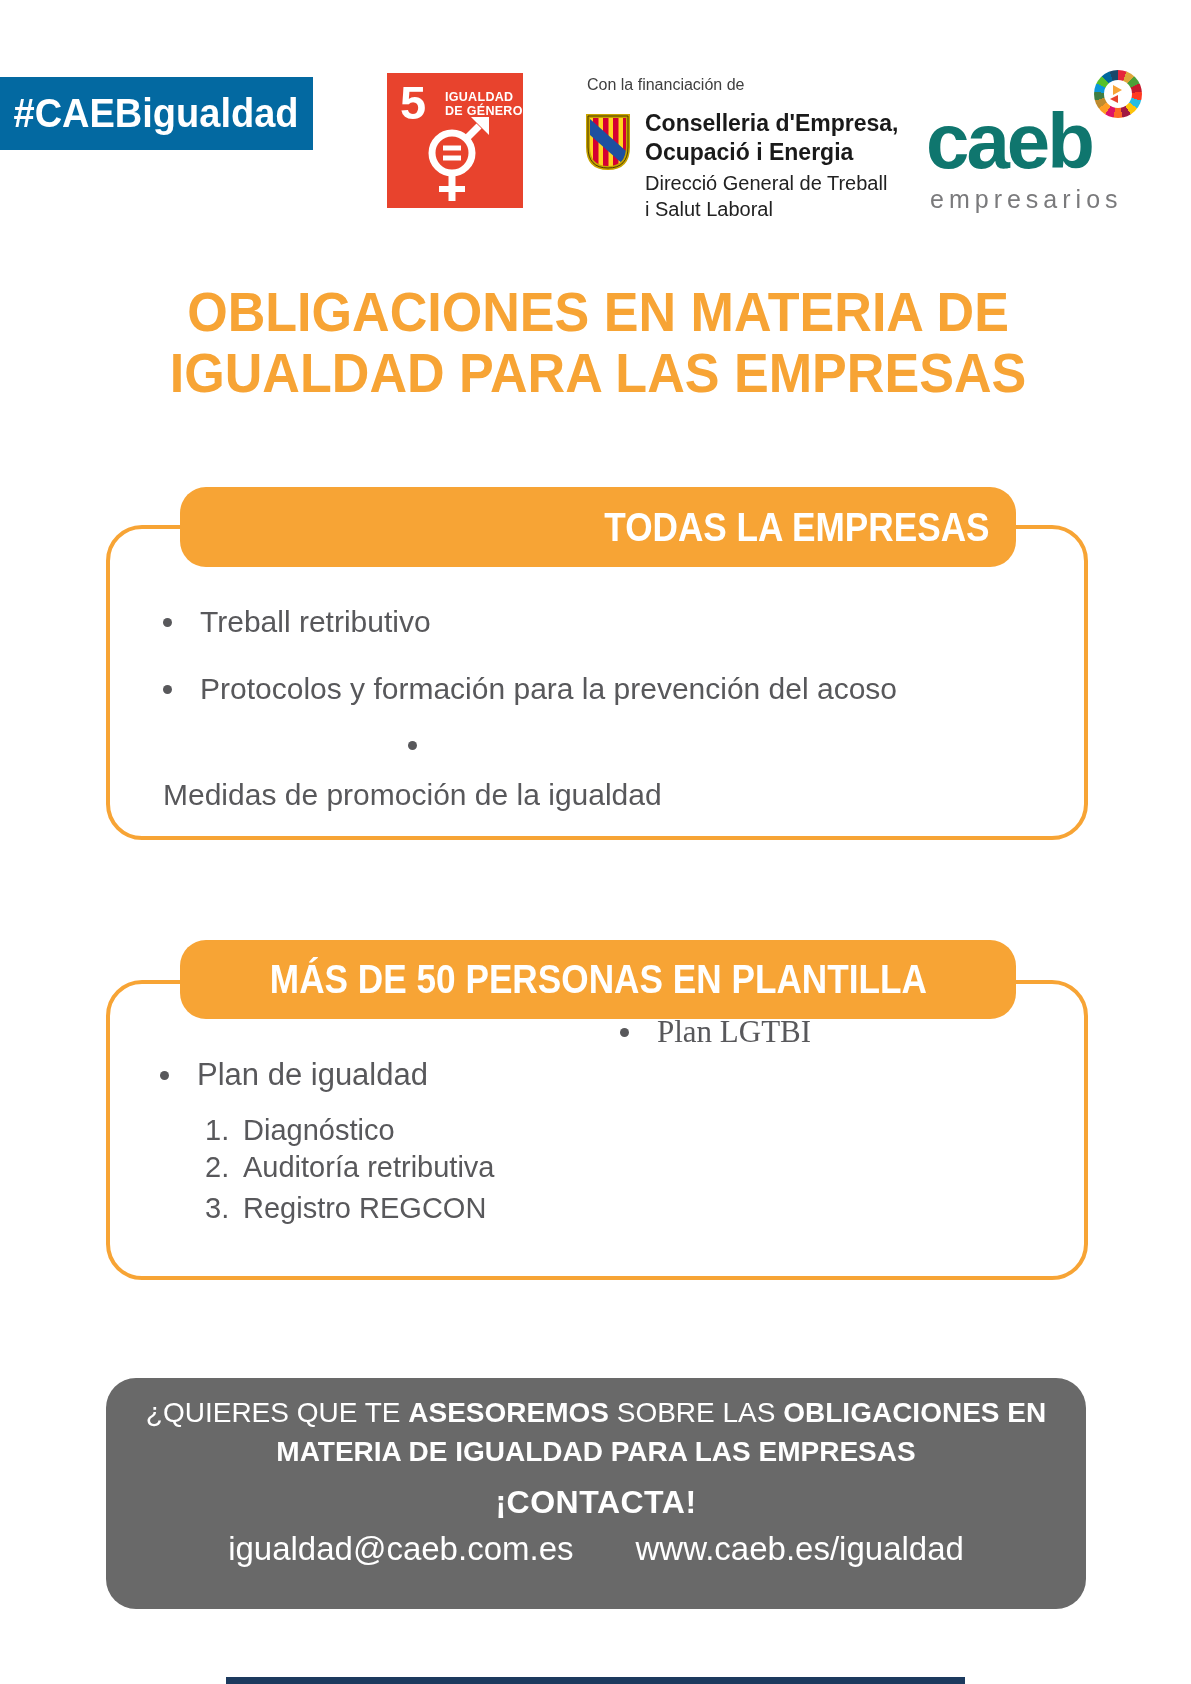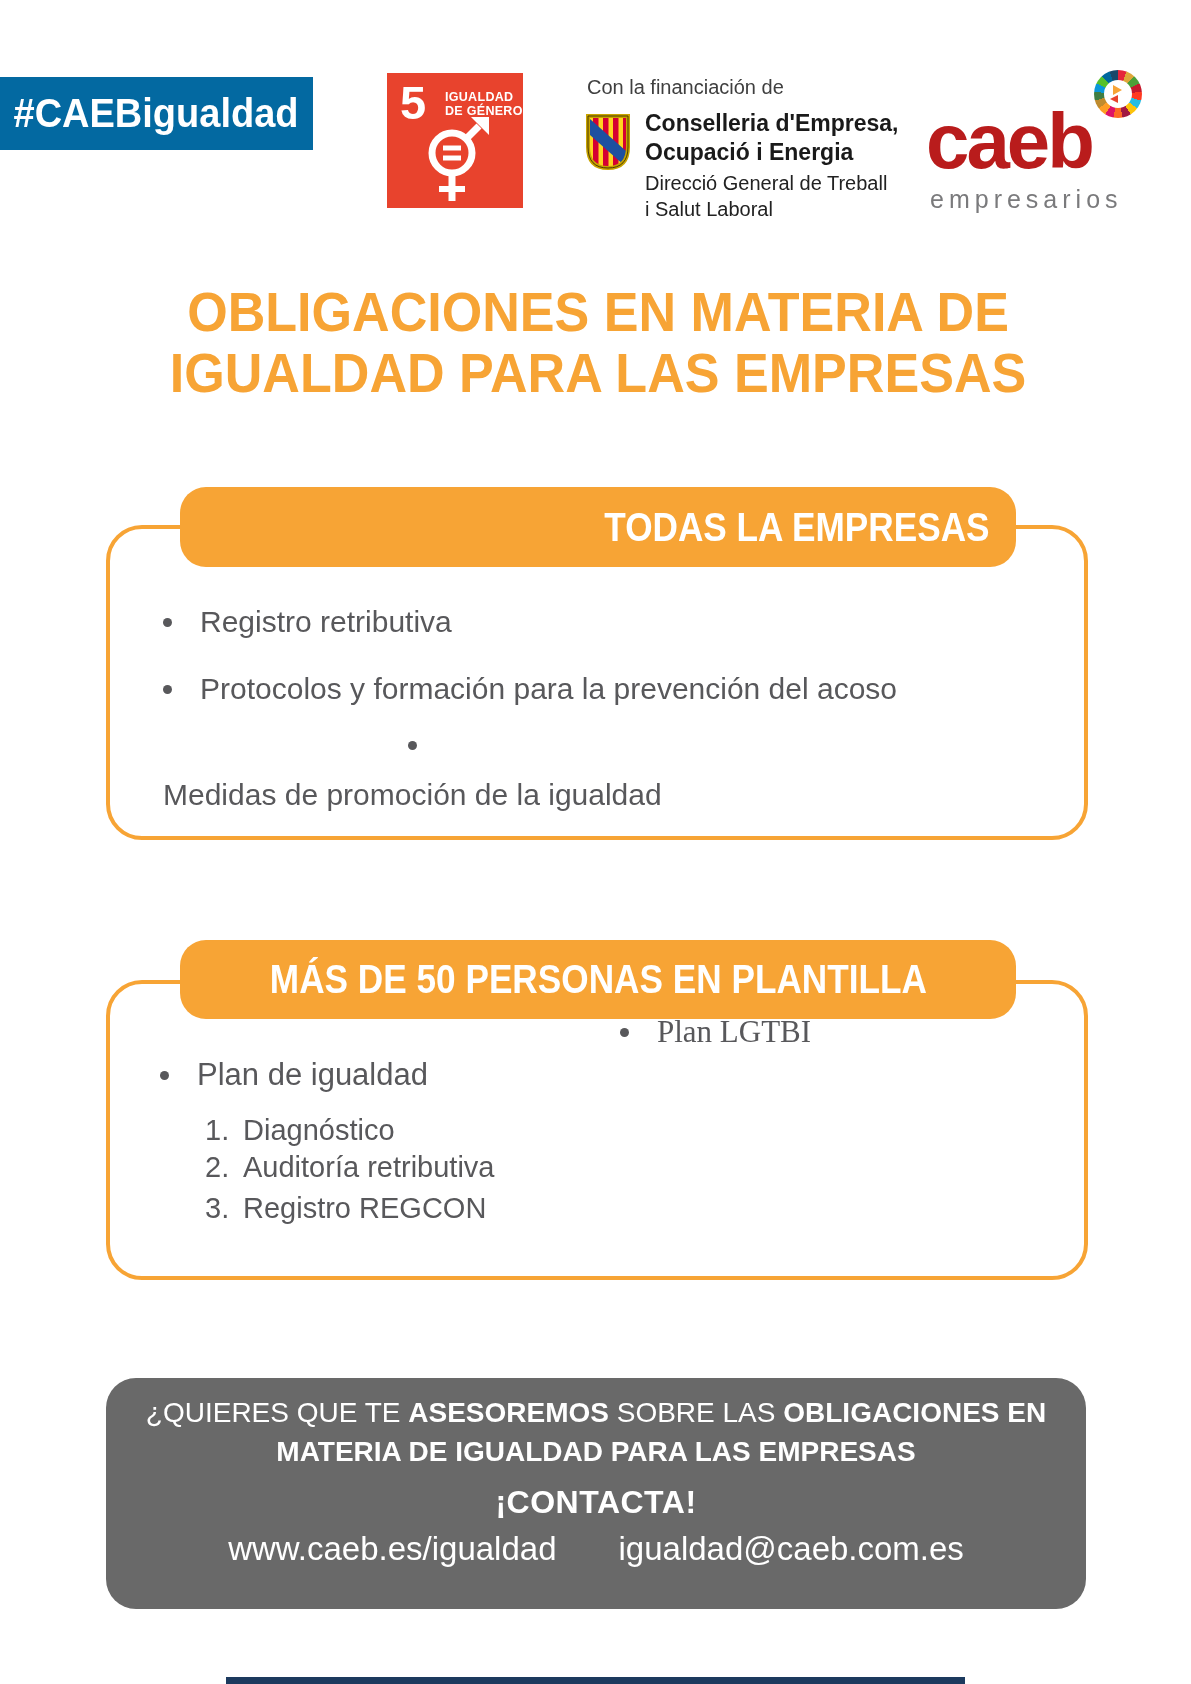--- a/index.html
+++ b/index.html
@@ -16,27 +16,27 @@
     display:flex;align-items:center;justify-content:center;
     color:#fff;font-weight:700;font-size:40px;
   }
   .hashtag-badge span{display:inline-block;transform:scaleX(.95);}
 
   .sdg-card{left:387px;top:73px;width:136px;height:135px;background:#E8432D;color:#fff;}
   .sdg-number{position:absolute;left:13px;top:6px;font-size:47px;font-weight:700;line-height:1;}
   .sdg-label{position:absolute;left:58px;top:17px;font-size:12.5px;font-weight:700;line-height:14px;letter-spacing:.3px;}
   .sdg-glyph{position:absolute;left:32px;top:44px;}
 
-  .funding-intro{left:587px;top:76px;font-size:20px;color:#3F3F3F;text-align:right;}
+  .funding-intro{left:587px;top:76px;font-size:16px;color:#3F3F3F;text-align:right;}
   .shield{left:584px;top:112px;}
   .org-block{left:645px;top:109px;color:#1A1A1A;}
   .org-name{font-size:23px;font-weight:700;line-height:29px;}
   .org-dept{font-size:20px;line-height:26px;margin-top:3px;color:#222;}
 
-  .caeb-wordmark{left:926px;top:102px;font-size:78px;font-weight:700;color:#b91c1c;letter-spacing:-3px;line-height:1;}
+  .caeb-wordmark{left:926px;top:102px;font-size:78px;font-weight:700;color:#0f766e;letter-spacing:-3px;line-height:1;}
   .caeb-wheel{left:1094px;top:70px;width:48px;height:48px;border-radius:50%;
     background:conic-gradient(#E5243B 0 21deg,#DDA63A 21deg 42deg,#4C9F38 42deg 64deg,#C5192D 64deg 85deg,#FF3A21 85deg 106deg,#26BDE2 106deg 127deg,#FCC30B 127deg 148deg,#A21942 148deg 169deg,#FD6925 169deg 191deg,#DD1367 191deg 212deg,#FD9D24 212deg 233deg,#BF8B2E 233deg 254deg,#3F7E44 254deg 275deg,#0A97D9 275deg 296deg,#56C02B 296deg 318deg,#00689D 318deg 339deg,#19486A 339deg 360deg);}
   .caeb-wheel-center{position:absolute;left:10px;top:10px;width:28px;height:28px;border-radius:50%;background:#fff;}
   .caeb-wheel-mark1,.caeb-wheel-mark2{position:absolute;width:0;height:0;border-style:solid;}
   .caeb-wheel-mark1{left:19px;top:15px;border-width:5px 0 5px 9px;border-color:transparent transparent transparent #F7A435;}
   .caeb-wheel-mark2{left:16px;top:25px;border-width:4px 8px 4px 0;border-color:transparent #E8432D transparent transparent;}
   .caeb-tagline{left:930px;top:185px;width:176px;text-align:center;font-size:25px;letter-spacing:5px;color:#7A7A7C;}
 
   
   .main-title{left:0;top:281px;width:1196px;text-align:center;
@@ -134,21 +134,21 @@
   <div>IGUALDAD PARA LAS EMPRESAS</div>
 </div>
 
 <div class="abs section-box box-all"></div>
 <div class="abs section-pill pill-all">
   <span>TODAS LA EMPRESAS</span>
 </div>
 
 <div class="abs bullet-row" style="left:163px;top:605px;">
   <span class="bullet-dot"></span>
-  <span class="li-font">Registro retributiva</span>
+  <span class="li-font">Treball retributivo</span>
 </div>
 <div class="abs bullet-row" style="left:163px;top:672px;">
   <span class="bullet-dot"></span>
   <span class="li-font">Protocolos y formación para la prevención del acoso</span>
 </div>
 <div class="abs bullet-row" style="left:163px;top:741px;flex-direction:column;">
   <span class="bullet-dot"></span>
   <span class="li-font">Medidas de promoción de la igualdad</span>
 </div>
 
@@ -180,18 +180,18 @@
 </div>
 
 <div class="abs contact-box">
   <div class="contact-q">
     <span>¿QUIERES QUE TE </span><b>ASESOREMOS</b><span> SOBRE LAS </span><b>OBLIGACIONES EN</b>
     <br>
     <b>MATERIA DE IGUALDAD PARA LAS EMPRESAS</b>
   </div>
   <div class="contact-cta">¡CONTACTA!</div>
   <div class="contact-row">
+    <span>igualdad@caeb.com.es</span>
     <span>www.caeb.es/igualdad</span>
-    <span>igualdad@caeb.com.es</span>
   </div>
 </div>
 
 <div class="abs footer-bar"></div>
 
 </body></html>

